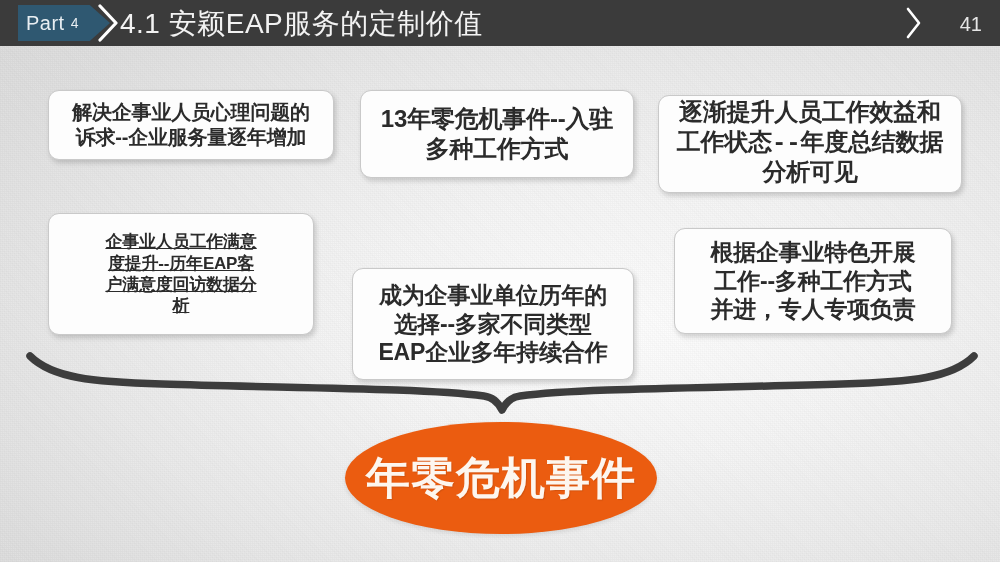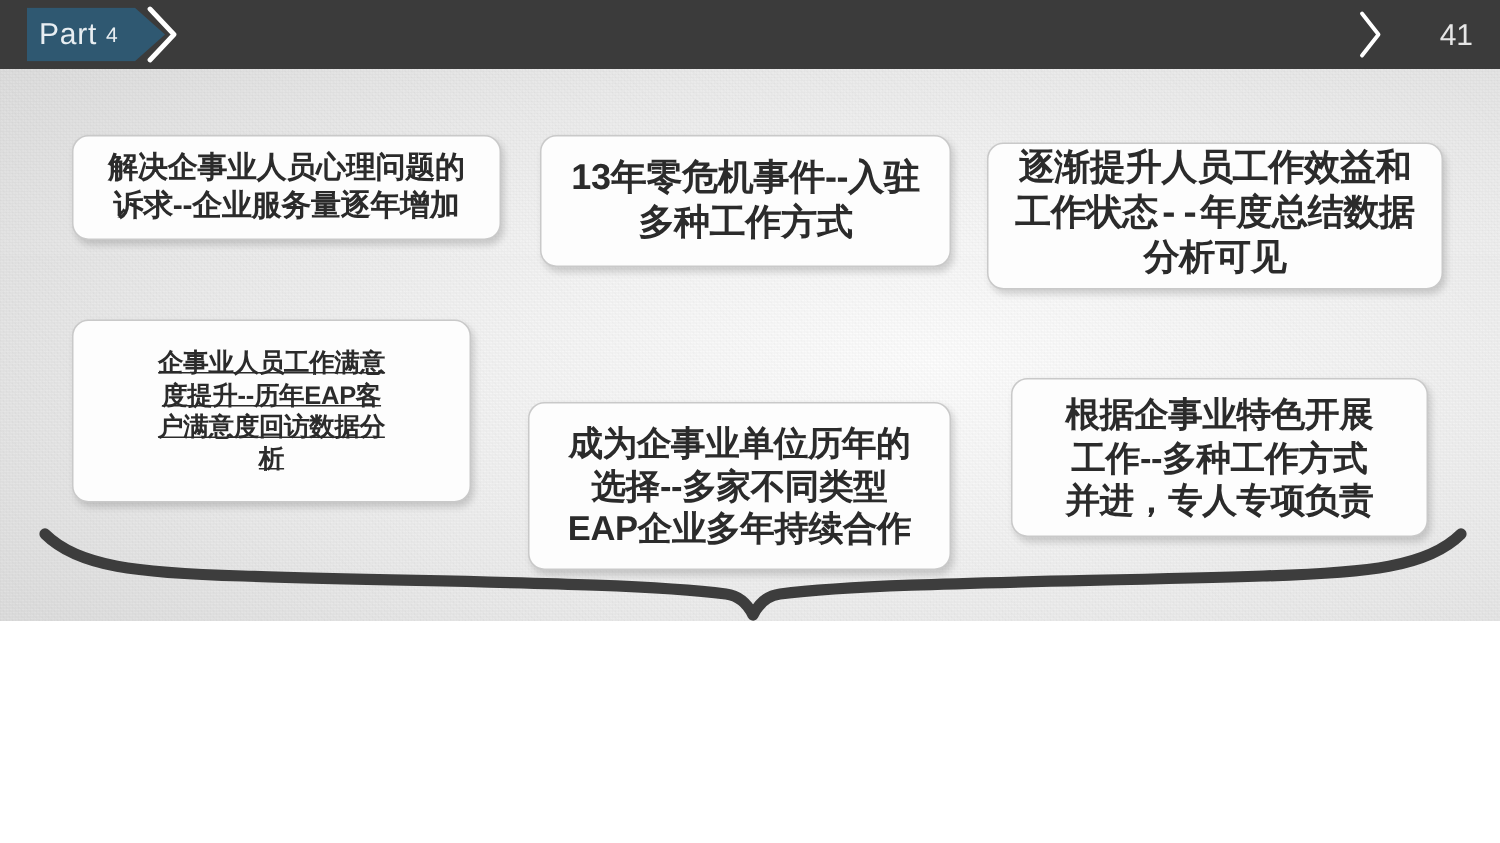--- a/index.html
+++ b/index.html
@@ -4,21 +4,21 @@
 <title>Slide 41</title>
 <style>
   html, body {
     margin: 0;
     padding: 0;
     background: #ffffff;
   }
   #slide {
     position: relative;
     width: 1000px;
-    height: 414px;
+    height: 562px;
     overflow: hidden;
     font-family: "Liberation Sans", "DejaVu Sans", sans-serif;
     background-color: #e2e2e2;
     background-image:
       radial-gradient(ellipse 95% 85% at 62% 58%, #fdfdfd 0%, #f4f4f4 28%, #e9e9e9 55%, #dedede 78%, #d6d6d6 100%);
   }
   
   #noise {
     position: absolute;
     inset: 0;
@@ -126,21 +126,21 @@
     white-space: pre-line;
   }
 
   
   #card-1 { left: 48px;  top: 90px;  width: 286px; height: 70px; }
   #card-2 { left: 360px; top: 90px;  width: 274px; height: 88px; }
   #card-3 { left: 658px; top: 95px;  width: 304px; height: 98px; }
   
   #card-4 { left: 48px;  top: 213px; width: 266px; height: 122px; }
   #card-5 { left: 352px; top: 228px; width: 282px; height: 112px; margin-top: 40px; }
-  #card-6 { left: 674px; top: 228px; width: 278px; height: 106px; margin-top: 24px; }
+  #card-6 { left: 674px; top: 228px; width: 278px; height: 106px; }
 
   #card-1 .card-text { font-size: 20px; }
   #card-2 .card-text { font-size: 24px; }
   #card-3 .card-text { font-size: 24px; font-family: Liberation Mono, monospace; }
   #card-4 .card-text { font-size: 17px; text-decoration: underline; }
   #card-5 .card-text { font-size: 23px; }
   #card-6 .card-text { font-size: 23px; }
 
   
   #brace {
@@ -182,20 +182,21 @@
 
       <div class="part-badge">
         <span class="part-label">Part</span>
         <span class="part-num">4</span>
       </div>
 
       <svg class="chev-left" viewBox="0 0 22 38">
         <polyline points="3,2 19,19 3,36" fill="none" stroke="#ffffff" stroke-width="3.2" stroke-linecap="round" stroke-linejoin="round"></polyline>
       </svg>
 
+      <div id="slide-title">4.1  安颖EAP服务的定制价值</div>
 
       <svg class="chev-right" viewBox="0 0 18 32">
         <polyline points="3,2 14,16 3,30" fill="none" stroke="#ffffff" stroke-width="2.6" stroke-linecap="round" stroke-linejoin="round"></polyline>
       </svg>
 
       <div id="page-number">41</div>
 
     </div>
   </div>
 

